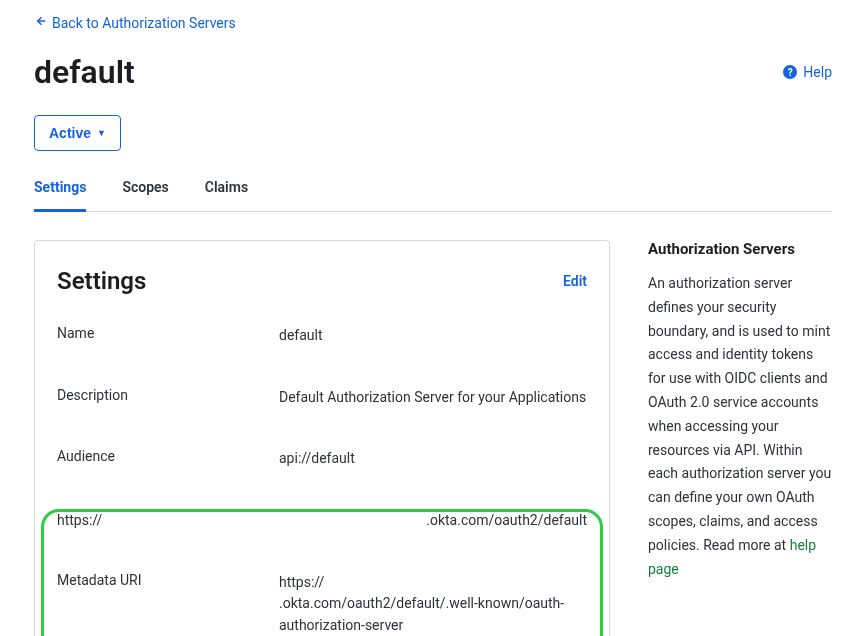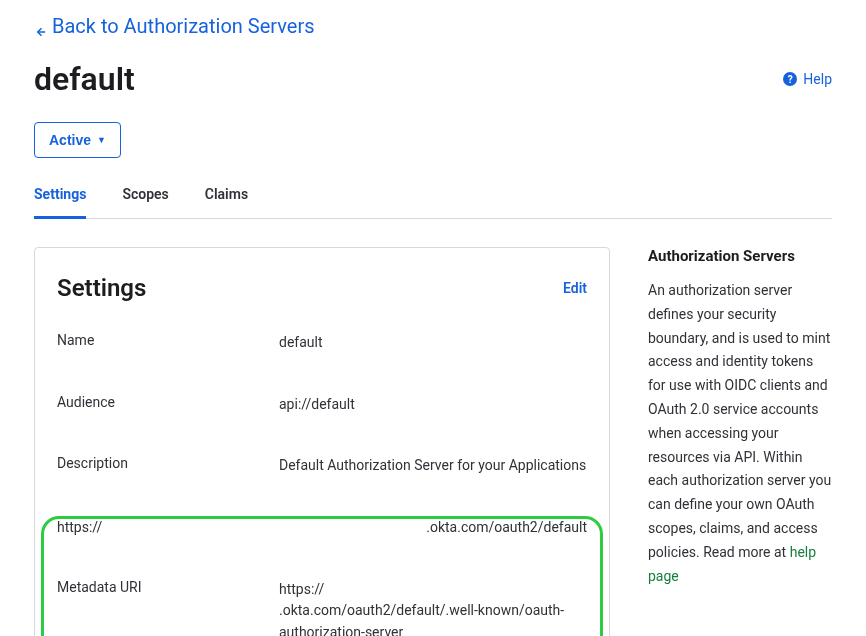--- a/index.html
+++ b/index.html
@@ -10,24 +10,24 @@
     background: #fff;
     width: 866px;
     height: 636px;
     overflow: hidden;
   }
   .page {
     padding: 14px 34px 0 34px;
   }
   .back-link {
     display: inline-flex;
-    align-items: flex-end;
+    align-items: flex-start;
     color: #1662dd;
     text-decoration: none;
-    font-size: 20px;
+    font-size: 14px;
     gap: 6px;
     margin-bottom: 22px;
     cursor: pointer;
   }
   .back-link svg { width: 12px; height: 12px; }
   .title-row {
     display: flex;
     align-items: center;
     justify-content: space-between;
     margin-bottom: 24px;
@@ -200,26 +200,26 @@
       <div class="panel-header">
         <div class="panel-title">Settings</div>
         <a class="edit-link">Edit</a>
       </div>
       <div class="fields">
         <div class="field">
           <div class="label">Name</div>
           <div class="value">default</div>
         </div>
         <div class="field">
+          <div class="label">Description</div>
+          <div class="value">Default Authorization Server for your Applications</div>
+        </div>
+        <div class="field">
           <div class="label">Audience</div>
           <div class="value">api://default</div>
-        </div>
-        <div class="field">
-          <div class="label">Description</div>
-          <div class="value">Default Authorization Server for your Applications</div>
         </div>
         <div class="field">
           <div class="value">
             <span class="issuer-split">
               <span>https://</span>
               <span class="gap"></span>
               <span>.okta.com/oauth2/default</span>
             </span>
           </div>
         </div>

